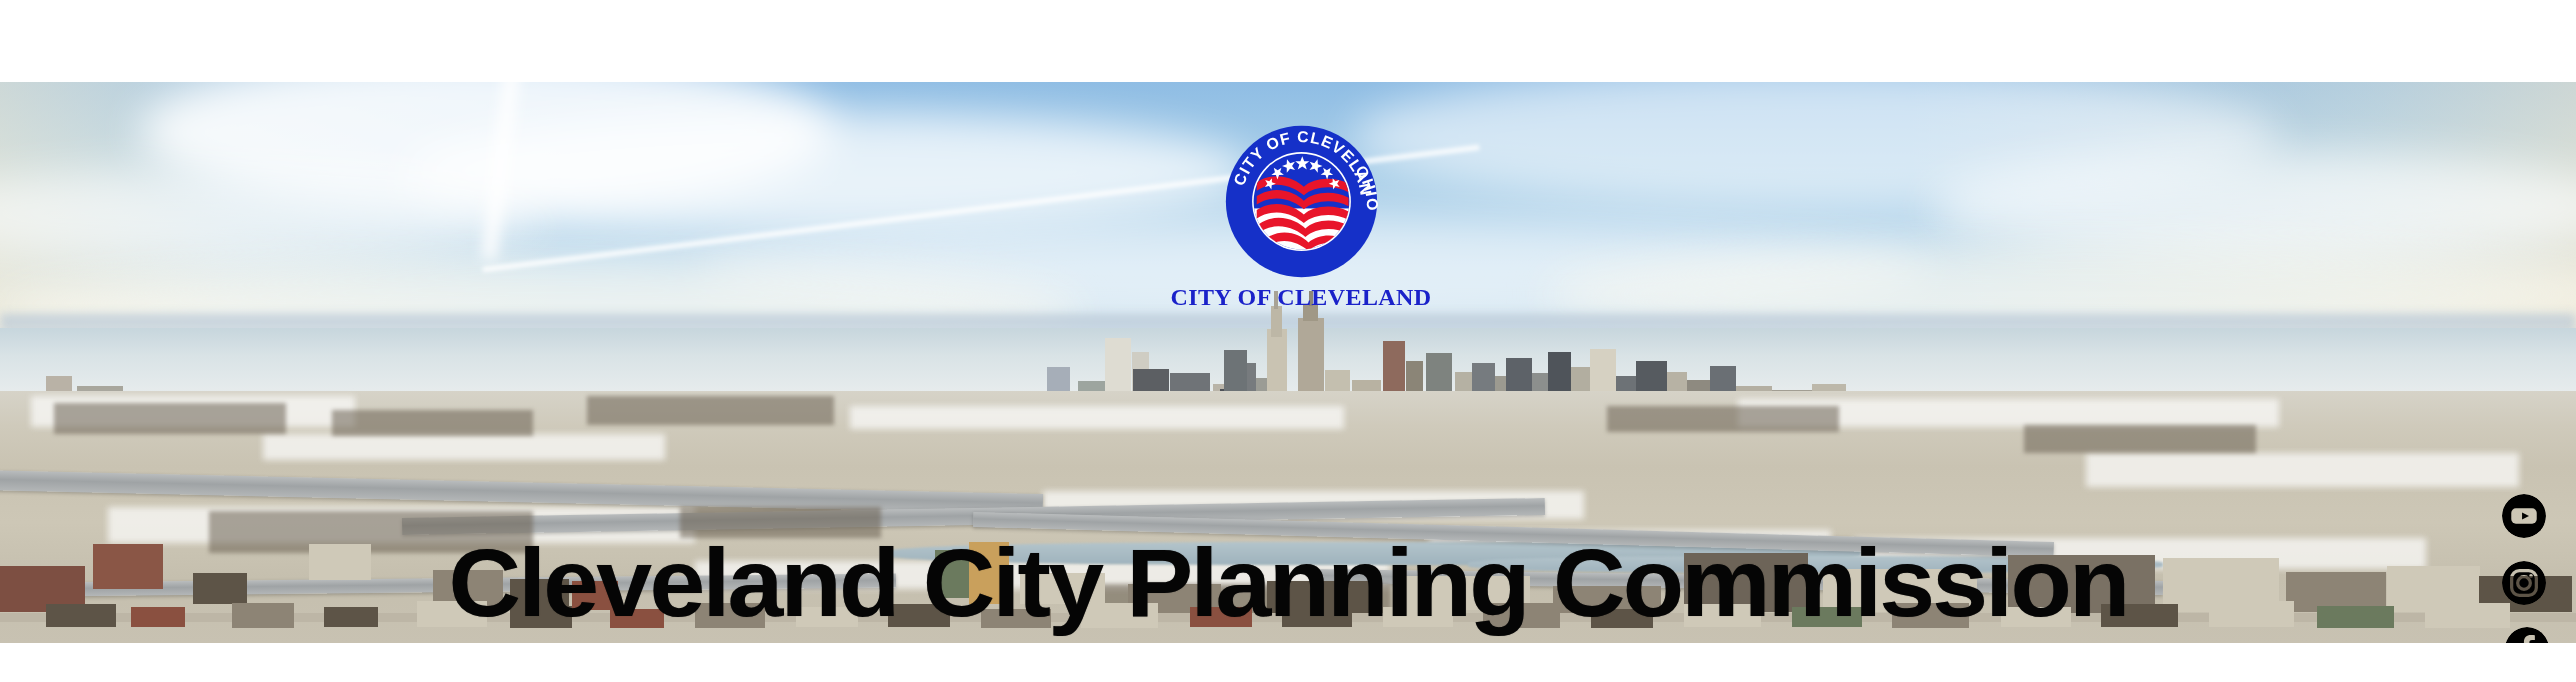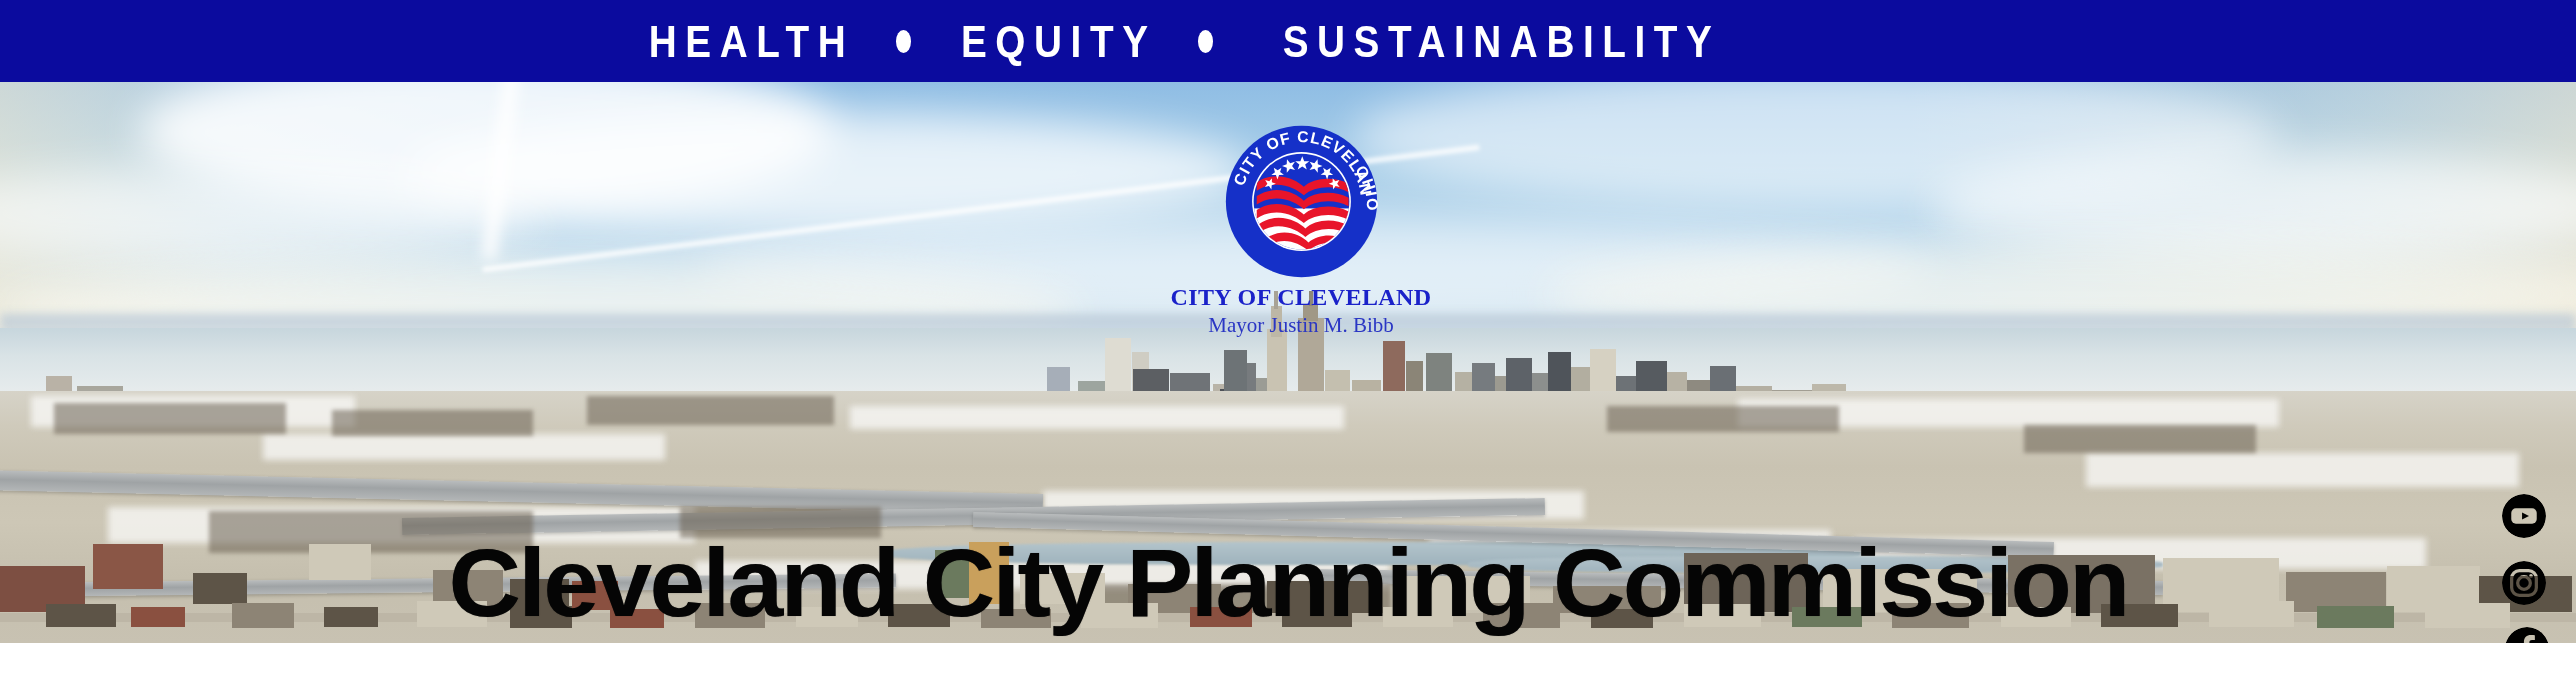--- a/index.html
+++ b/index.html
@@ -201,29 +201,20 @@
   .footer-strip {
     position:absolute; left:0; top:643px; width:2576px; height:39px;
     background:#ffffff;
   }
 </style>
 </head>
 <body>
 
 <div class="page">
 
-  <div class="banner">
-    <div class="banner-inner">
-      <span class="banner-word">HEALTH</span>
-      <span class="banner-dot"></span>
-      <span class="banner-word">EQUITY</span>
-      <span class="banner-dot"></span>
-      <span class="banner-word">SUSTAINABILITY</span>
-    </div>
-  </div>
 
   <div class="hero">
 
     <div class="sky">
       <div class="cloud c1"></div>
       <div class="cloud c2"></div>
       <div class="cloud c3"></div>
       <div class="cloud c4"></div>
       <div class="cloud c5"></div>
       <div class="cloud c6"></div>
@@ -411,21 +402,20 @@
             <polygon points="0,-7.3 1.9,-2.4 7.0,-2.3 2.9,0.9 4.5,5.9 0,2.9 -4.5,5.9 -2.9,0.9 -7.0,-2.3 -1.9,-2.4" transform="translate(72,66) rotate(-36) scale(1.15)"></polygon>
             <polygon points="0,-7.3 1.9,-2.4 7.0,-2.3 2.9,0.9 4.5,5.9 0,2.9 -4.5,5.9 -2.9,0.9 -7.0,-2.3 -1.9,-2.4" transform="translate(87,57) rotate(-18) scale(1.25)"></polygon>
             <polygon points="0,-7.3 1.9,-2.4 7.0,-2.3 2.9,0.9 4.5,5.9 0,2.9 -4.5,5.9 -2.9,0.9 -7.0,-2.3 -1.9,-2.4" transform="translate(104,54) scale(1.3)"></polygon>
             <polygon points="0,-7.3 1.9,-2.4 7.0,-2.3 2.9,0.9 4.5,5.9 0,2.9 -4.5,5.9 -2.9,0.9 -7.0,-2.3 -1.9,-2.4" transform="translate(121,57) rotate(18) scale(1.25)"></polygon>
             <polygon points="0,-7.3 1.9,-2.4 7.0,-2.3 2.9,0.9 4.5,5.9 0,2.9 -4.5,5.9 -2.9,0.9 -7.0,-2.3 -1.9,-2.4" transform="translate(136,66) rotate(36) scale(1.15)"></polygon>
             <polygon points="0,-7.3 1.9,-2.4 7.0,-2.3 2.9,0.9 4.5,5.9 0,2.9 -4.5,5.9 -2.9,0.9 -7.0,-2.3 -1.9,-2.4" transform="translate(146,80) rotate(52) scale(1.05)"></polygon>
           </g>
         </svg>
       </div>
       <div class="logo-title">CITY OF CLEVELAND</div>
-      <div class="logo-sub">Mayor Justin M. Bibb</div>
     </div>
 
     <div class="headline">Cleveland City Planning Commission</div>
 
     <div class="social">
 
       <a class="soc yt">
         <svg viewBox="0 0 57 57" aria-hidden="true">
           <defs>
             <mask id="mYt">

